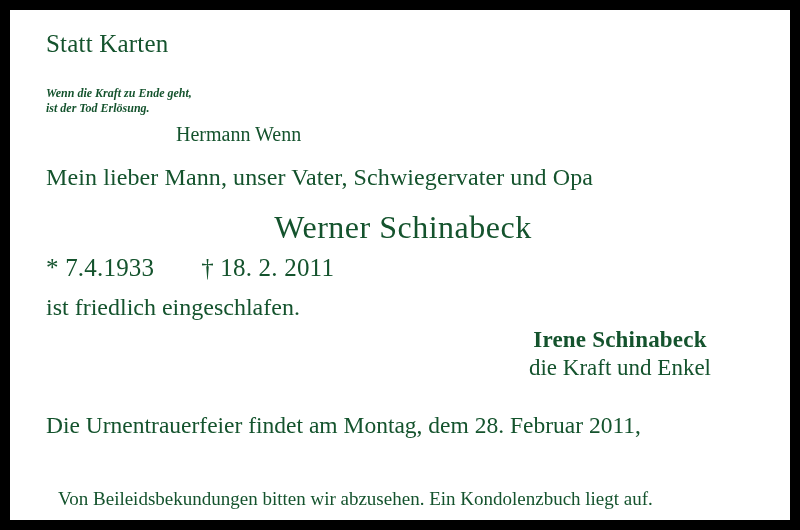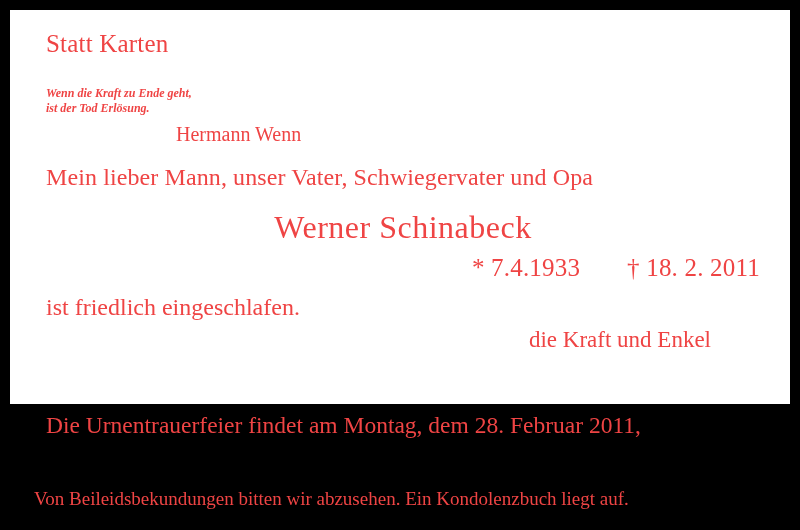--- a/index.html
+++ b/index.html
@@ -10,25 +10,25 @@
   body {
     width: 800px;
     height: 530px;
     overflow: hidden;
   }
   .notice {
     position: absolute;
     left: 10px;
     top: 10px;
     width: 780px;
-    height: 394px;
+    height: 510px;
     background: #ffffff;
     box-sizing: border-box;
     font-family: "Liberation Serif", serif;
-    color: #ef4444;
+    color: #14532d;
   }
   .inner {
     position: absolute;
     left: 36px;
     right: 30px;
     top: 20px;
   }
 
   .row-top {
     display: flex;
@@ -62,21 +62,21 @@
   .name {
     margin-top: 20px;
     text-align: center;
     font-size: 32px;
     letter-spacing: 0.5px;
     line-height: 1.05;
   }
 
   .dates {
     margin-top: 10px;
-    text-align: right;
+    text-align: left;
     font-size: 25px;
     letter-spacing: 0.2px;
   }
   .dates .gap { display: inline-block; width: 34px; }
 
   .passed {
     margin-top: 12px;
     font-size: 24px;
   }
 
@@ -102,21 +102,21 @@
     left: 36px;
     right: 24px;
     top: 400px;
     font-size: 23.5px;
     line-height: 1.32;
   }
   .ceremony .c-line { display: block; }
 
   .footnote {
     position: absolute;
-    left: 24px;
+    left: 48px;
     right: 22px;
     top: 478px;
     font-size: 19px;
     line-height: 1.2;
   }
 </style>
 </head>
 <body>
 
 <div class="notice">
@@ -140,20 +140,21 @@
     <div class="dates">
       <span>* 7.4.1933</span>
       <span class="gap"></span>
       <span>† 18. 2. 2011</span>
     </div>
 
     <div class="passed">ist friedlich eingeschlafen.</div>
   </div>
 
   <div class="family">
+    <div class="f-name">Irene Schinabeck</div>
     <div class="f-sub">die Kraft und Enkel</div>
   </div>
 
   <div class="ceremony">
     <span class="c-line">Die Urnentrauerfeier findet am Montag, dem 28. Februar 2011,</span>
   </div>
 
   <div class="footnote">Von Beileidsbekundungen bitten wir abzusehen. Ein Kondolenzbuch liegt auf.</div>
 </div>
 

